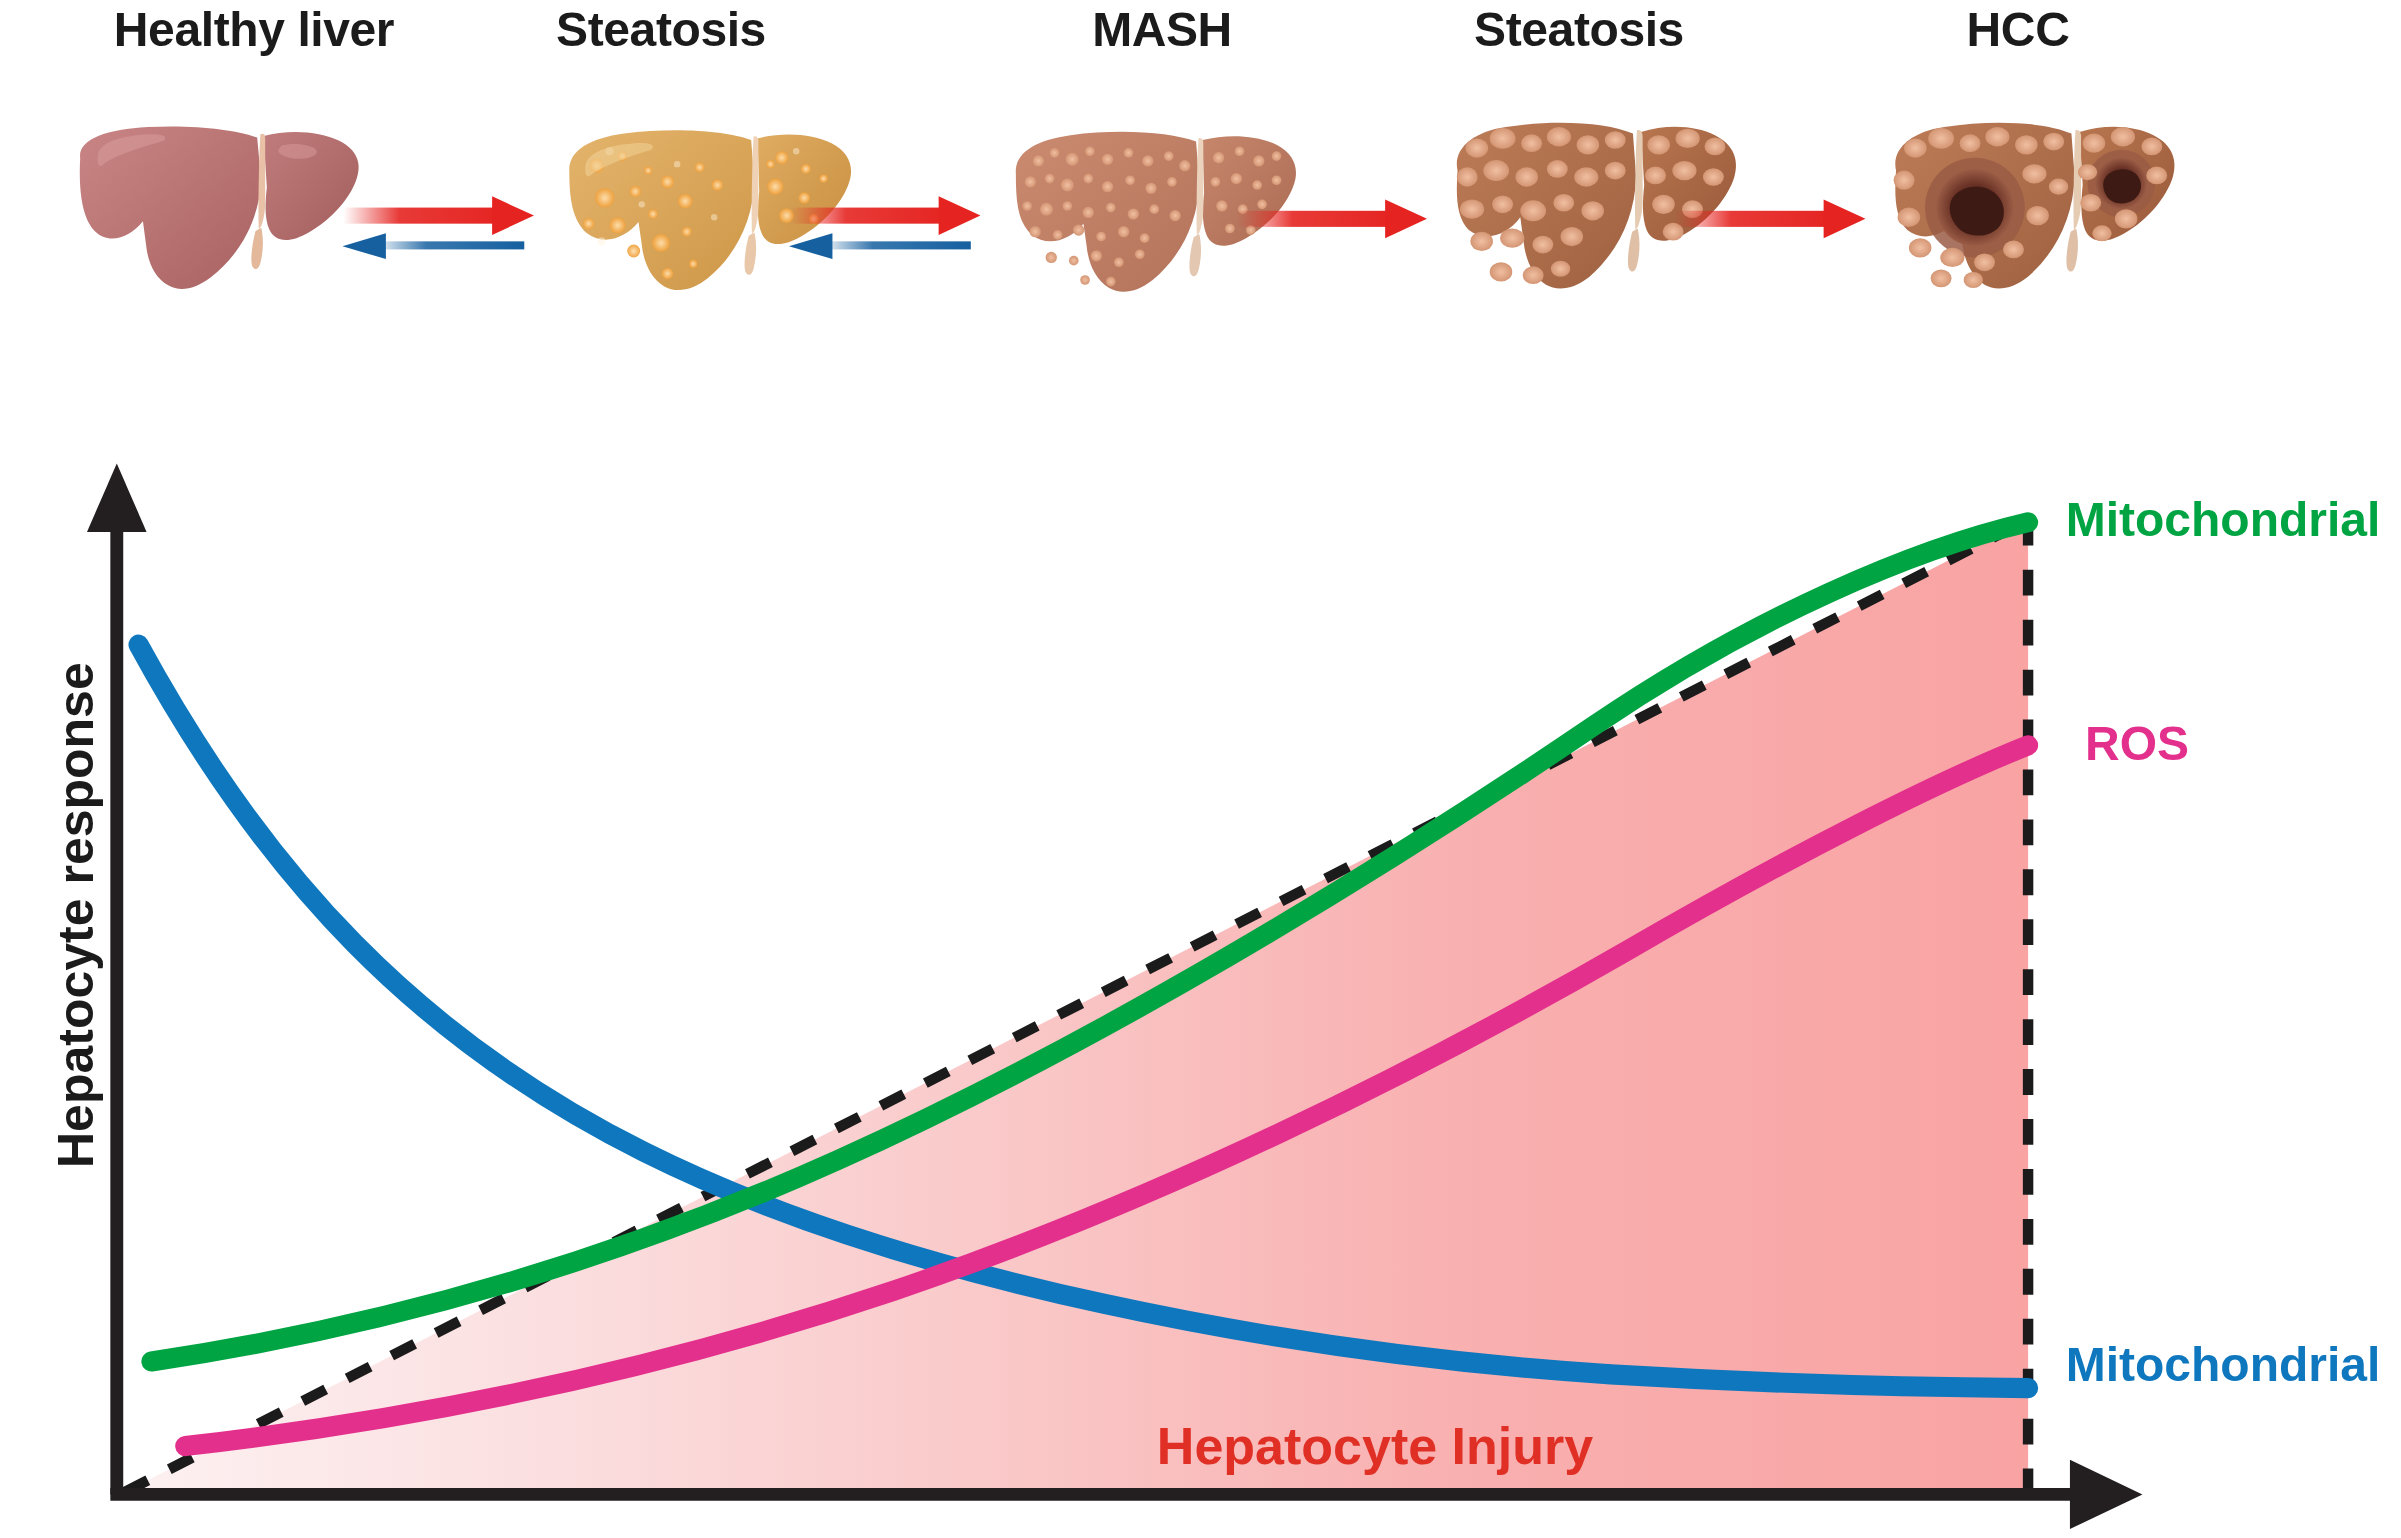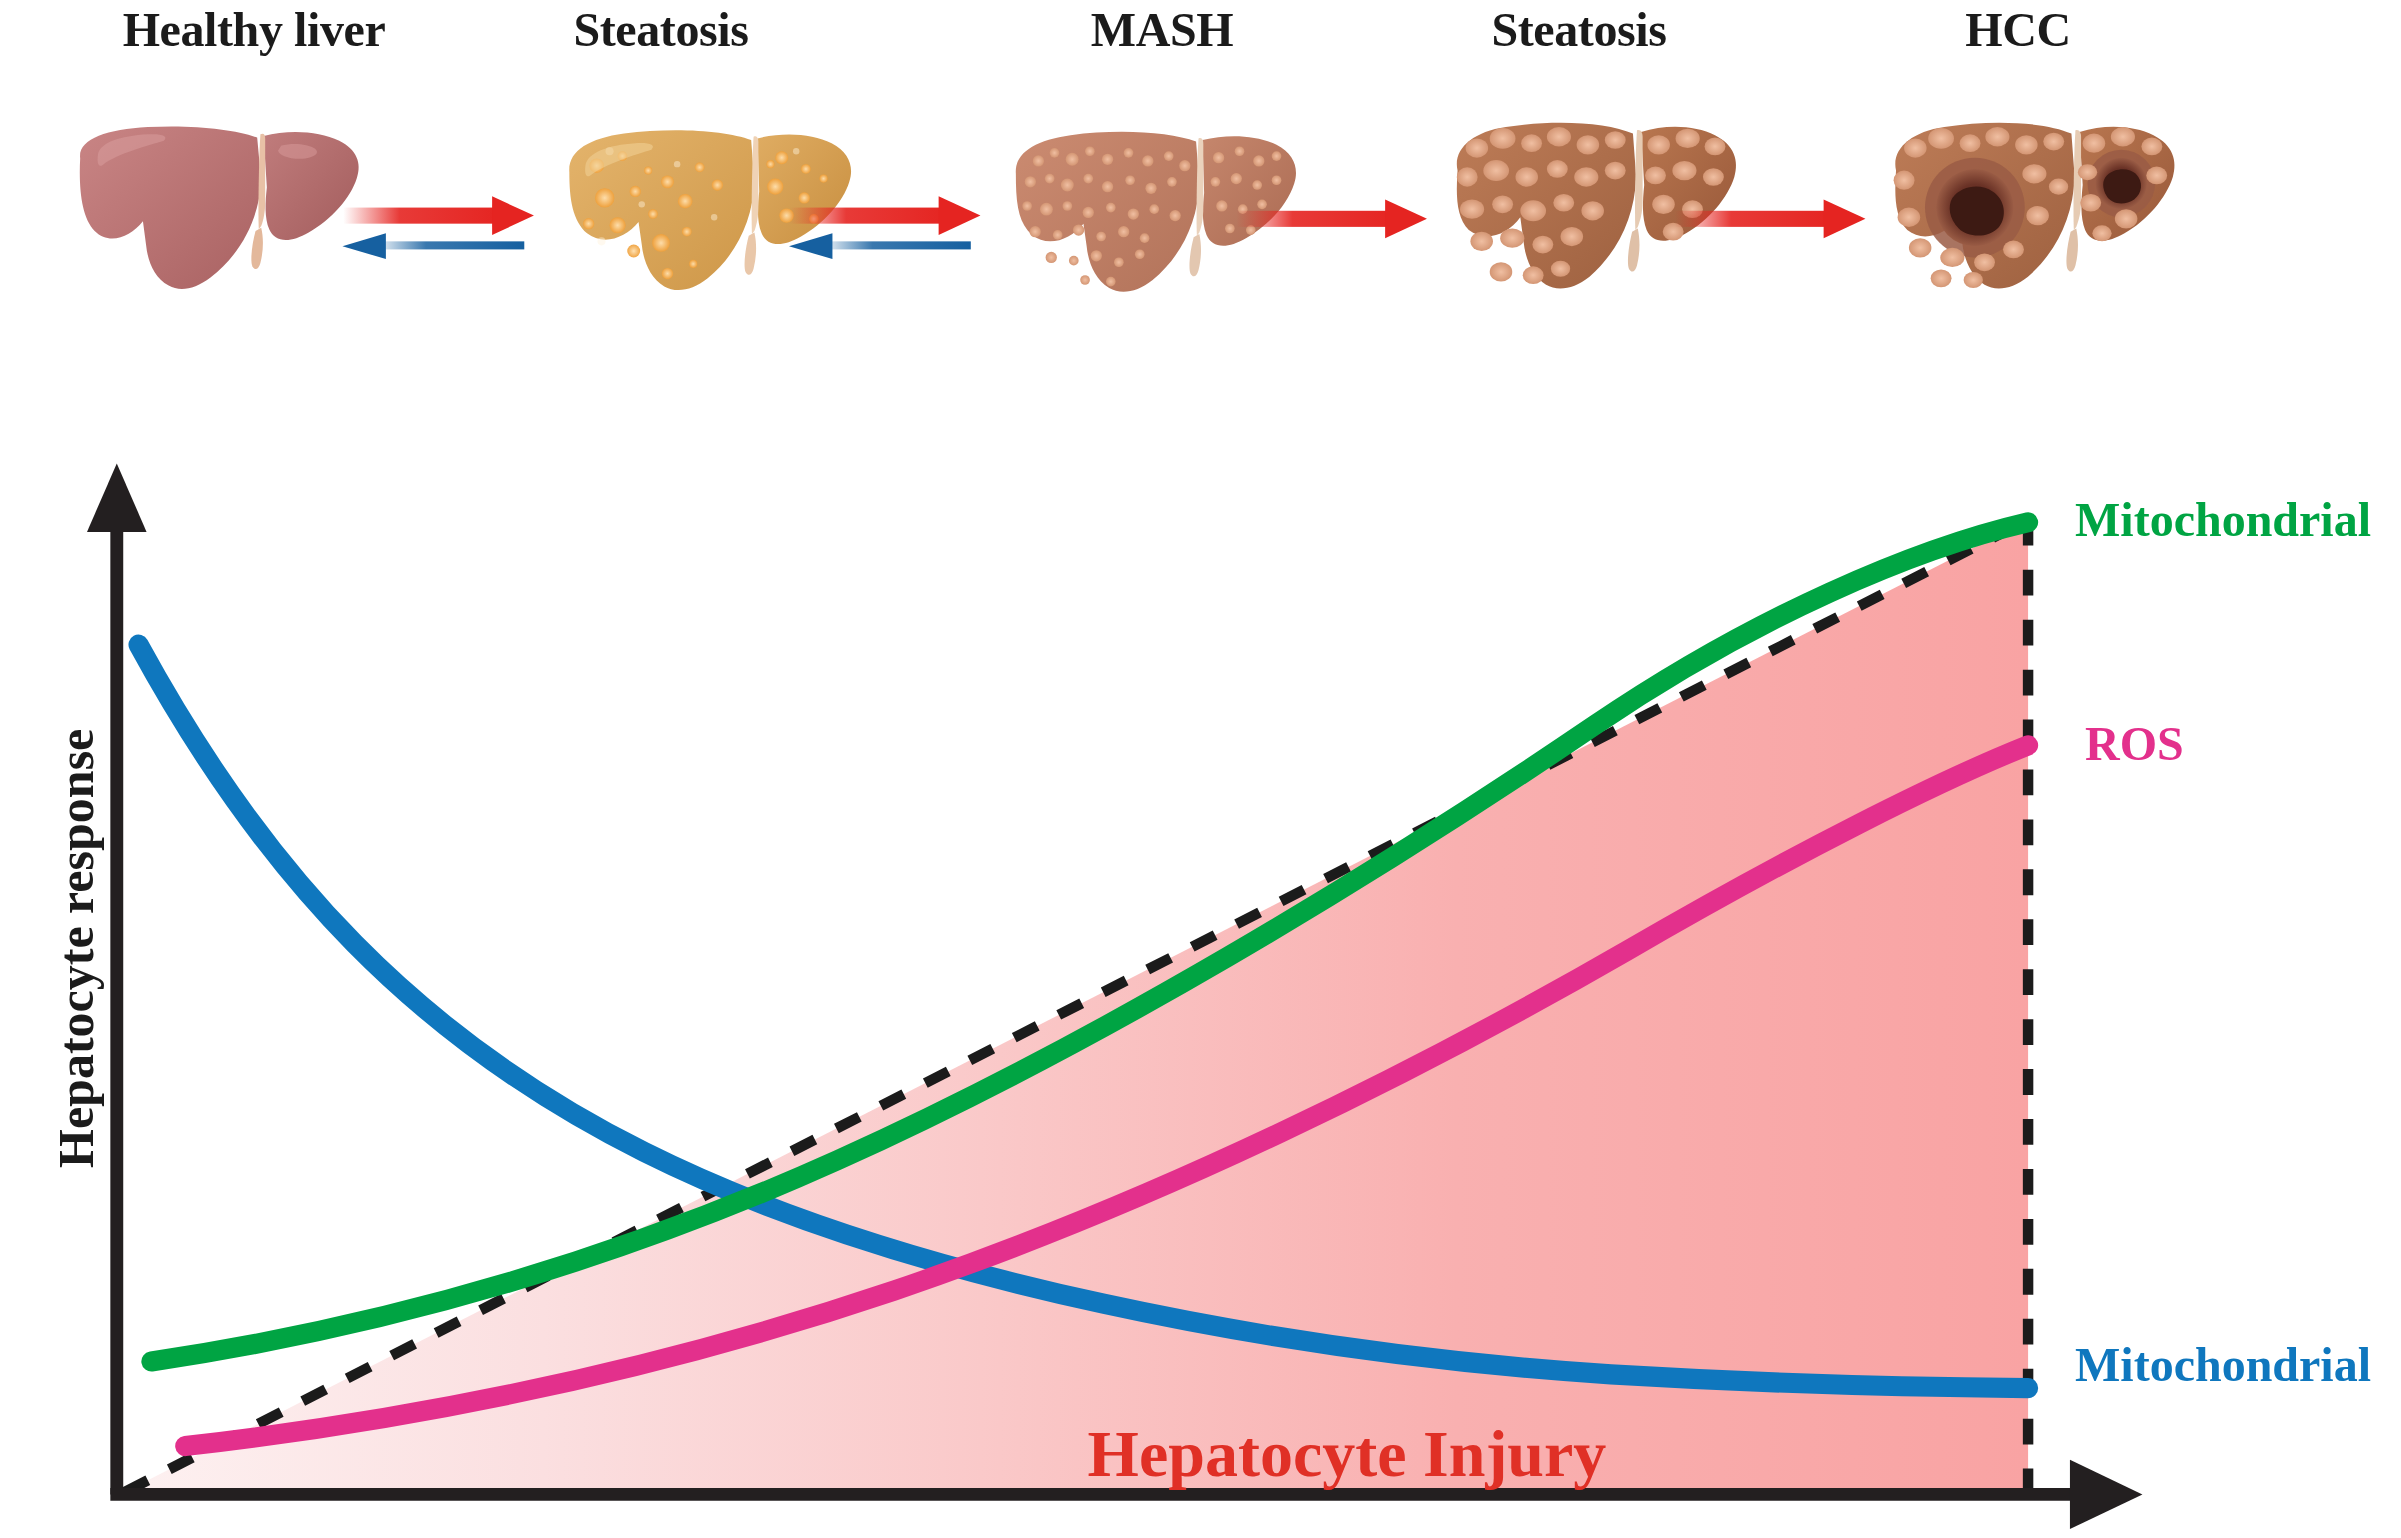--- a/index.html
+++ b/index.html
@@ -1,20 +1,20 @@
 <!DOCTYPE html>
 <html style="font-size:13px"><head>
 <meta charset="utf-8">
 <style>
   html,body{margin:0;padding:0;background:#fff;}
   body{
     width:2401px;height:1539px;position:relative;overflow:hidden;
     font-family:"Liberation Sans","DejaVu Sans",sans-serif;
   }
-  #stage{position:absolute;inset:0;width:2401px;height:1420px;font-family:Liberation Serif, serif;}
+  #stage{position:absolute;inset:0;width:2401px;height:1420px;}
 
   
   .stage-label{
     position:absolute;top:1.6px;
     font-size:48px;font-weight:bold;color:#1b1b1b;
     text-align:center;letter-spacing:-0.4px;white-space:nowrap;
     transform:translateX(-50%);
   }
 
   
@@ -22,22 +22,22 @@
     position:absolute;
     font-size:50px;font-weight:bold;color:#1b1b1b;
     white-space:nowrap;transform-origin:0 0;
   }
   .curve-label{
     position:absolute;font-size:48px;font-weight:bold;
     line-height:1.06;white-space:nowrap;
   }
   .curve-label.right-block{text-align:center;}
   .injury-label{
-    position:absolute;font-size:66px;font-weight:bold;
-    white-space:nowrap;transform:translateX(-50%);
+    position:absolute;font-size:52px;font-weight:bold;
+    white-space:nowrap;transform:translateX(-50%);margin-left:28px;
   }
 </style>
 </head>
 <body>
 
 <div id="stage">
 
   <div>
 
     <div class="stage-label" style="left:254px">Healthy liver</div>

